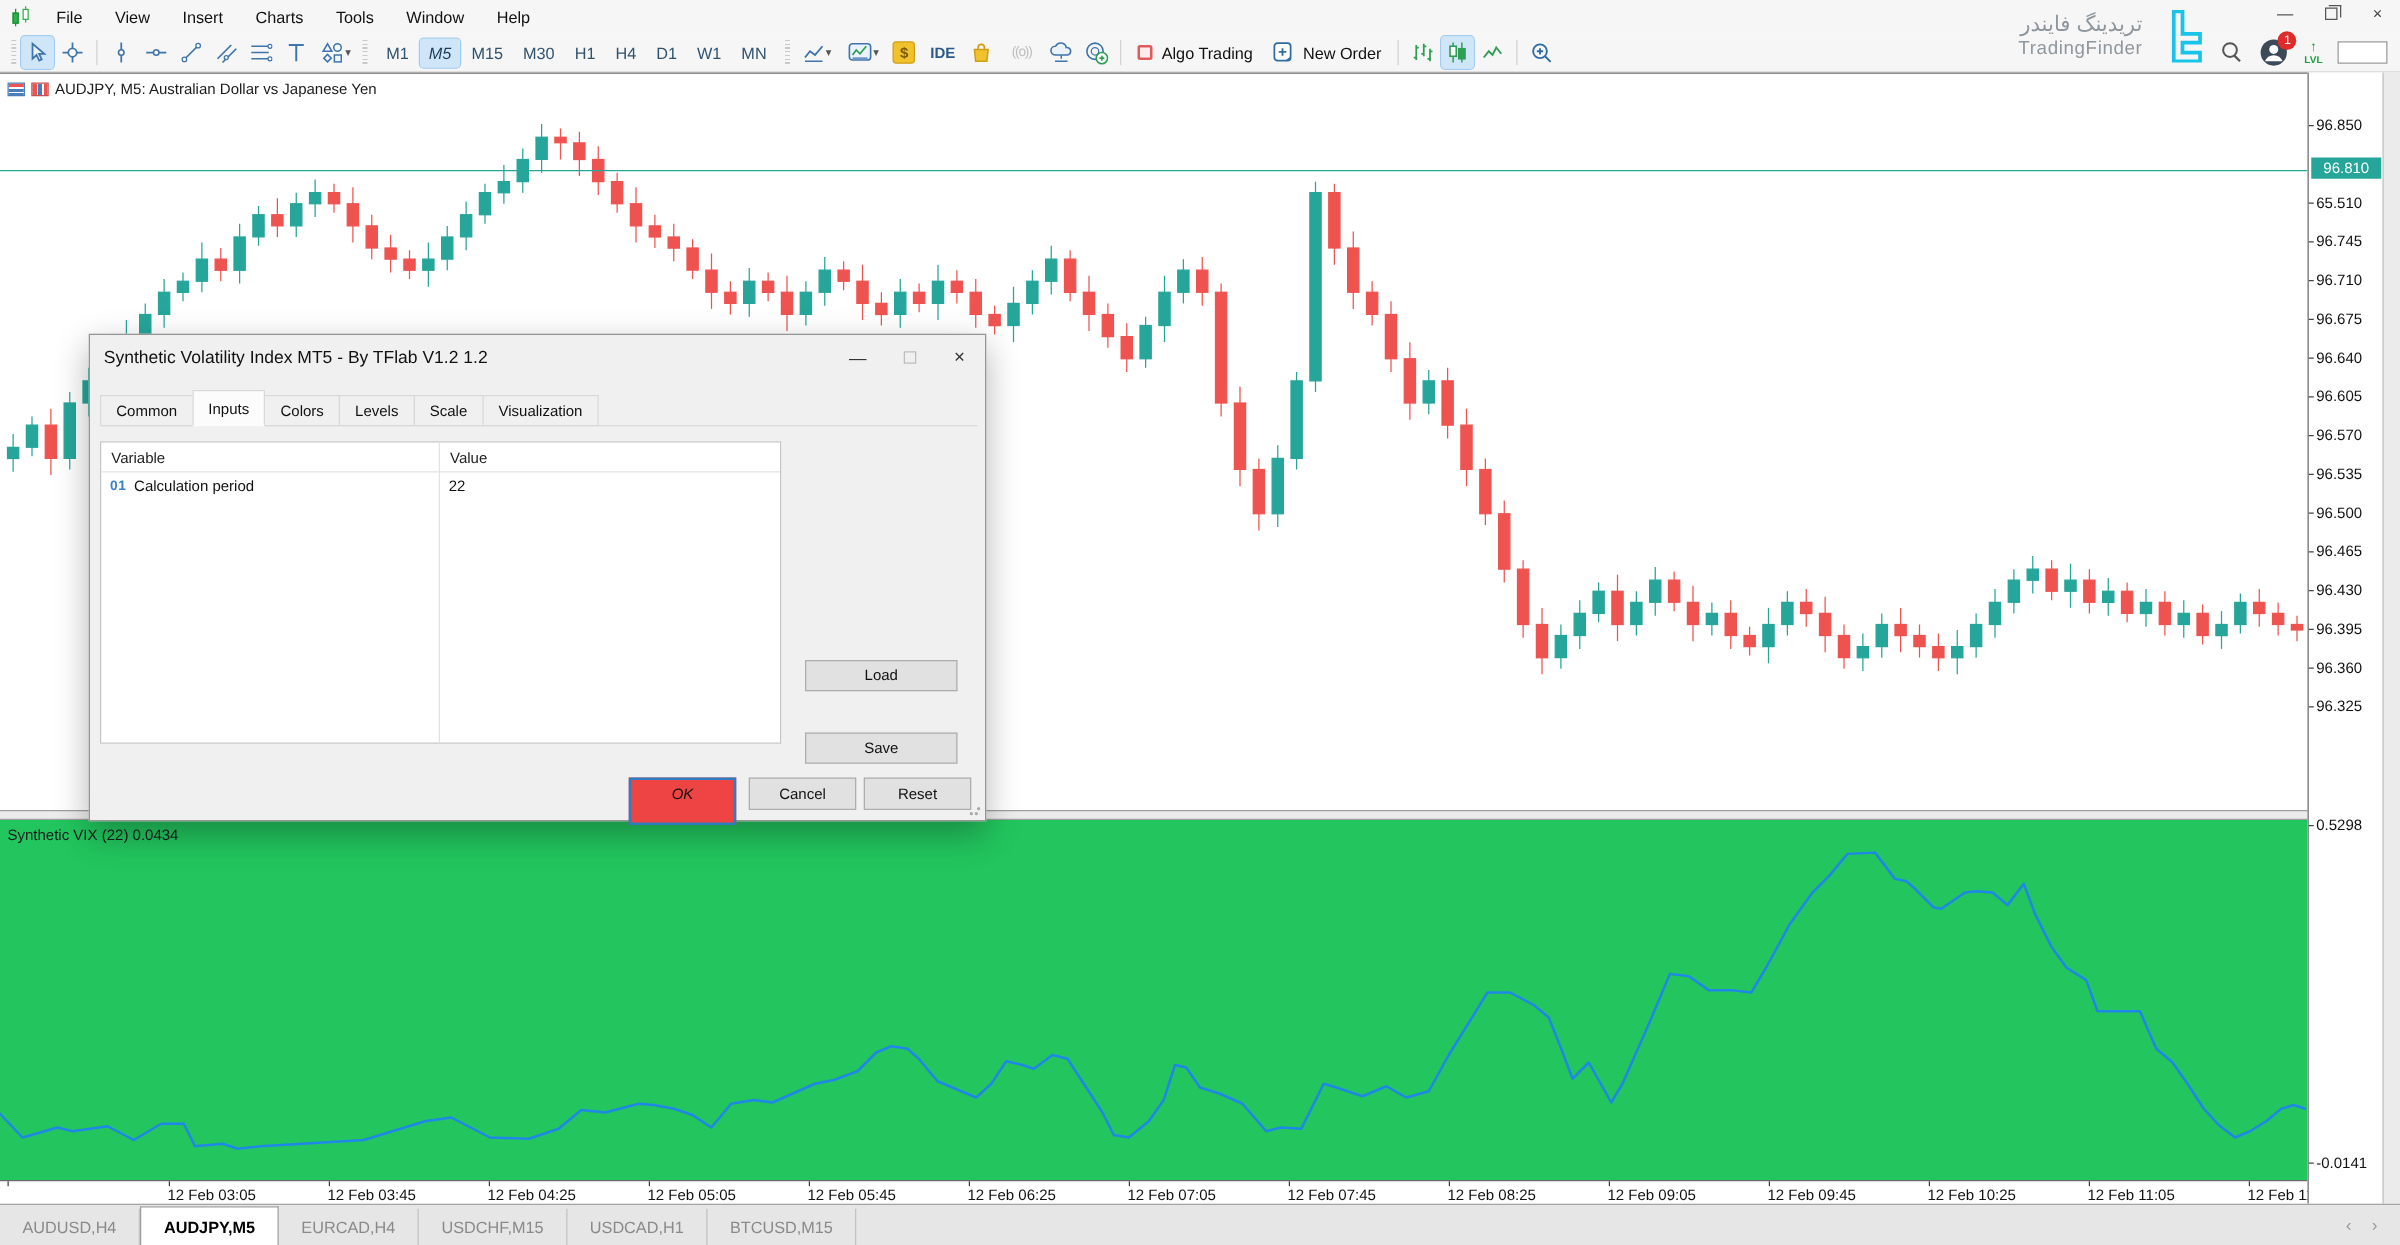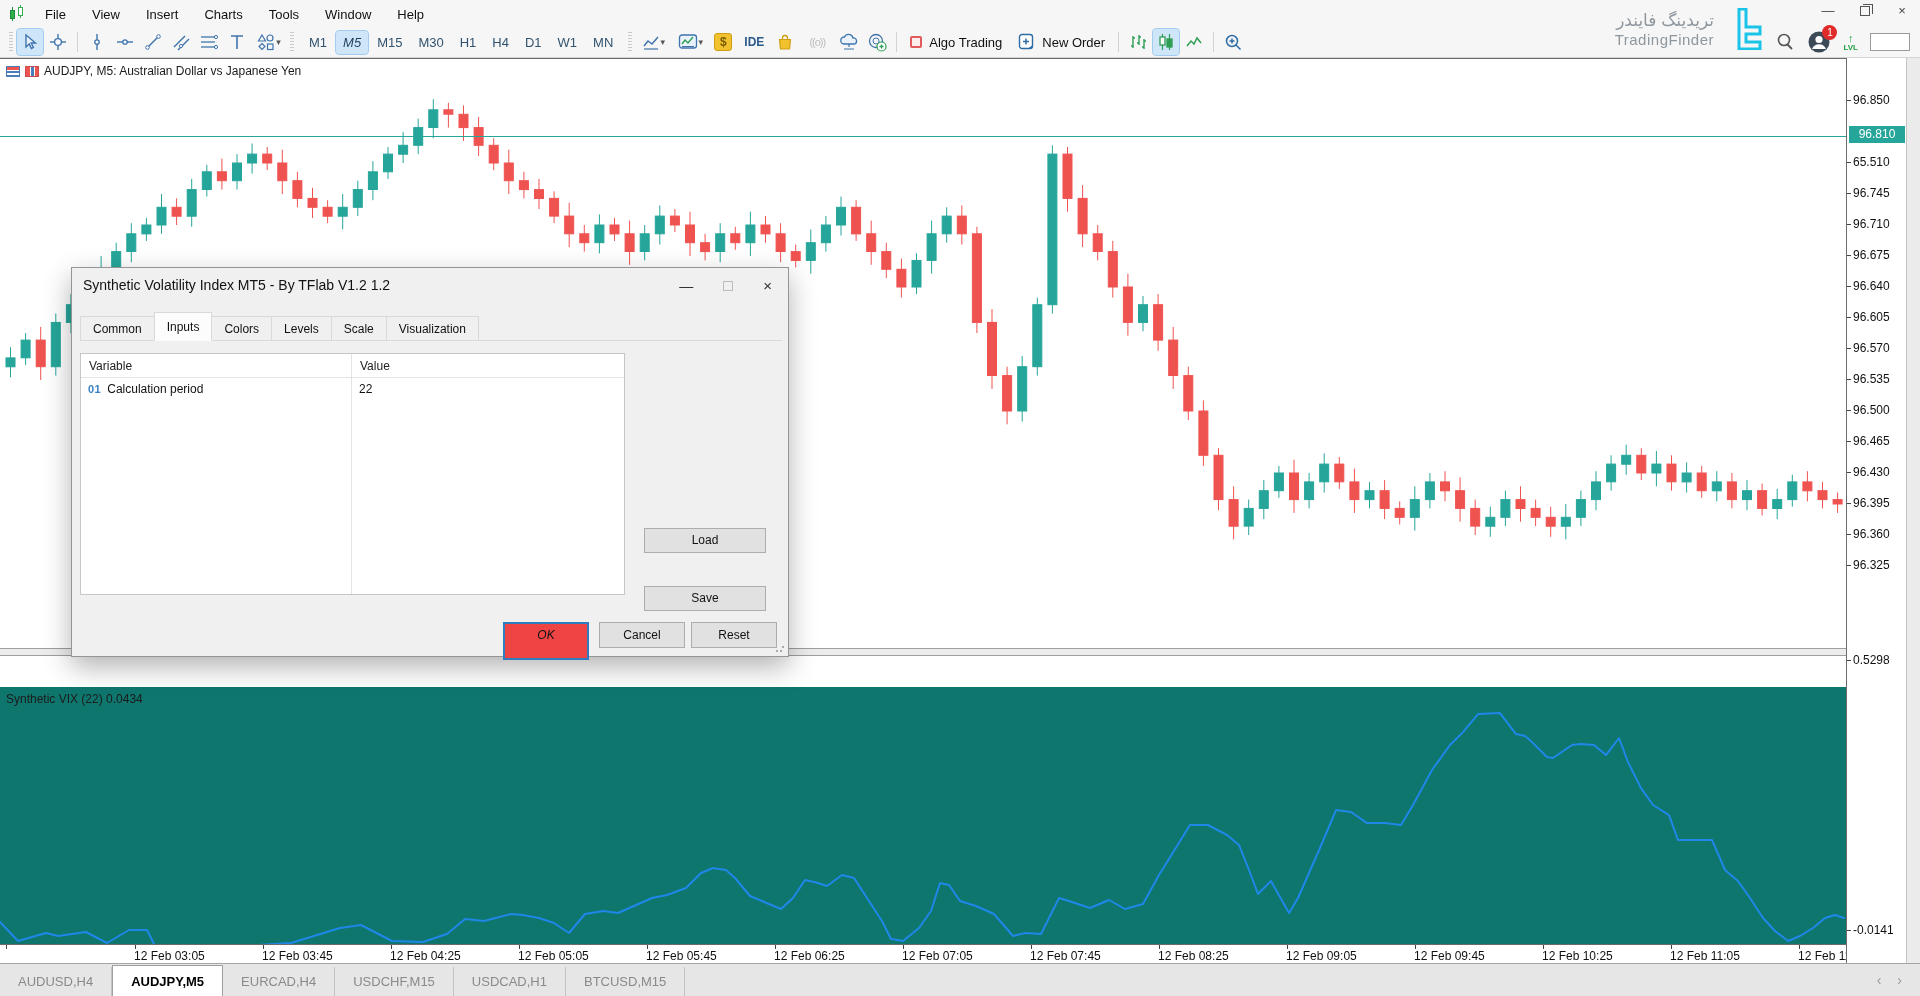--- a/index.html
+++ b/index.html
@@ -54,21 +54,21 @@
 
   
   .chart-region { position:absolute; left:0; top:58px; width:1920px; height:938px; }
   .price-pane { position:absolute; left:0; top:0; width:1846px; height:590px; background:#fff; border-top:1px solid #6b6b6b; overflow:hidden; }
   .symbol-label { position:absolute; left:6px; top:5px; display:flex; align-items:center; gap:5px; font-size:12px; color:#1b1b1b; z-index:3; }
   .mini-ic { width:14px; height:11px; border:1px solid #4a7ebb; display:inline-block; }
   .mini-ic.a { background:linear-gradient(#ef5350 0 30%,#fff 30% 45%,#4a7ebb 45% 70%,#fff 70% 85%,#4a7ebb 85% 100%); }
   .mini-ic.b { border-color:#c94f4f; background:linear-gradient(90deg,#ef5350 0 30%,#fff 30% 40%,#4a7ebb 40% 65%,#fff 65% 75%,#ef5350 75% 100%); }
   #price-line { position:absolute; left:0; width:1846px; height:1px; background:#26a69a; z-index:2; }
   .splitter { position:absolute; left:0; top:590px; width:1846px; height:8px; background:#ececec; border-top:1px solid #9e9e9e; border-bottom:1px solid #9e9e9e; }
-  .vix-pane { position:absolute; left:0; top:598px; width:1846px; height:288px; background:#0f766e; overflow:hidden;margin-top:31px; }
+  .vix-pane { position:absolute; left:0; top:598px; width:1846px; height:288px; background:#22c55e; overflow:hidden; }
   .vix-label { position:absolute; left:6px; top:5px; font-size:12px; color:#1b1b1b; z-index:3; }
   .time-axis { position:absolute; left:0; top:886px; width:1846px; height:19px; background:#fff; border-top:1px solid #6b6b6b; }
   .time-label { position:absolute; top:4px; font-size:12px; color:#111; white-space:nowrap; }
   .time-tick { position:absolute; top:0; width:1px; height:4px; background:#444; }
 
   .axis-col { position:absolute; left:1846px; top:0; width:60px; height:905px; background:#fff; border-left:1px solid #6b6b6b; }
   .price-label { position:absolute; left:0; font-size:12px; color:#111; white-space:nowrap; }
   .price-label::before { content:""; display:inline-block; width:4px; height:1px; background:#444; vertical-align:middle; margin-right:2px; }
   .price-tag { position:absolute; left:2px; width:56px; height:17px; background:#26a69a; color:#fff; font-size:12px; line-height:17px; text-align:center; z-index:4; }
   .vix-max { top:595px; } .vix-min { top:865px; }

